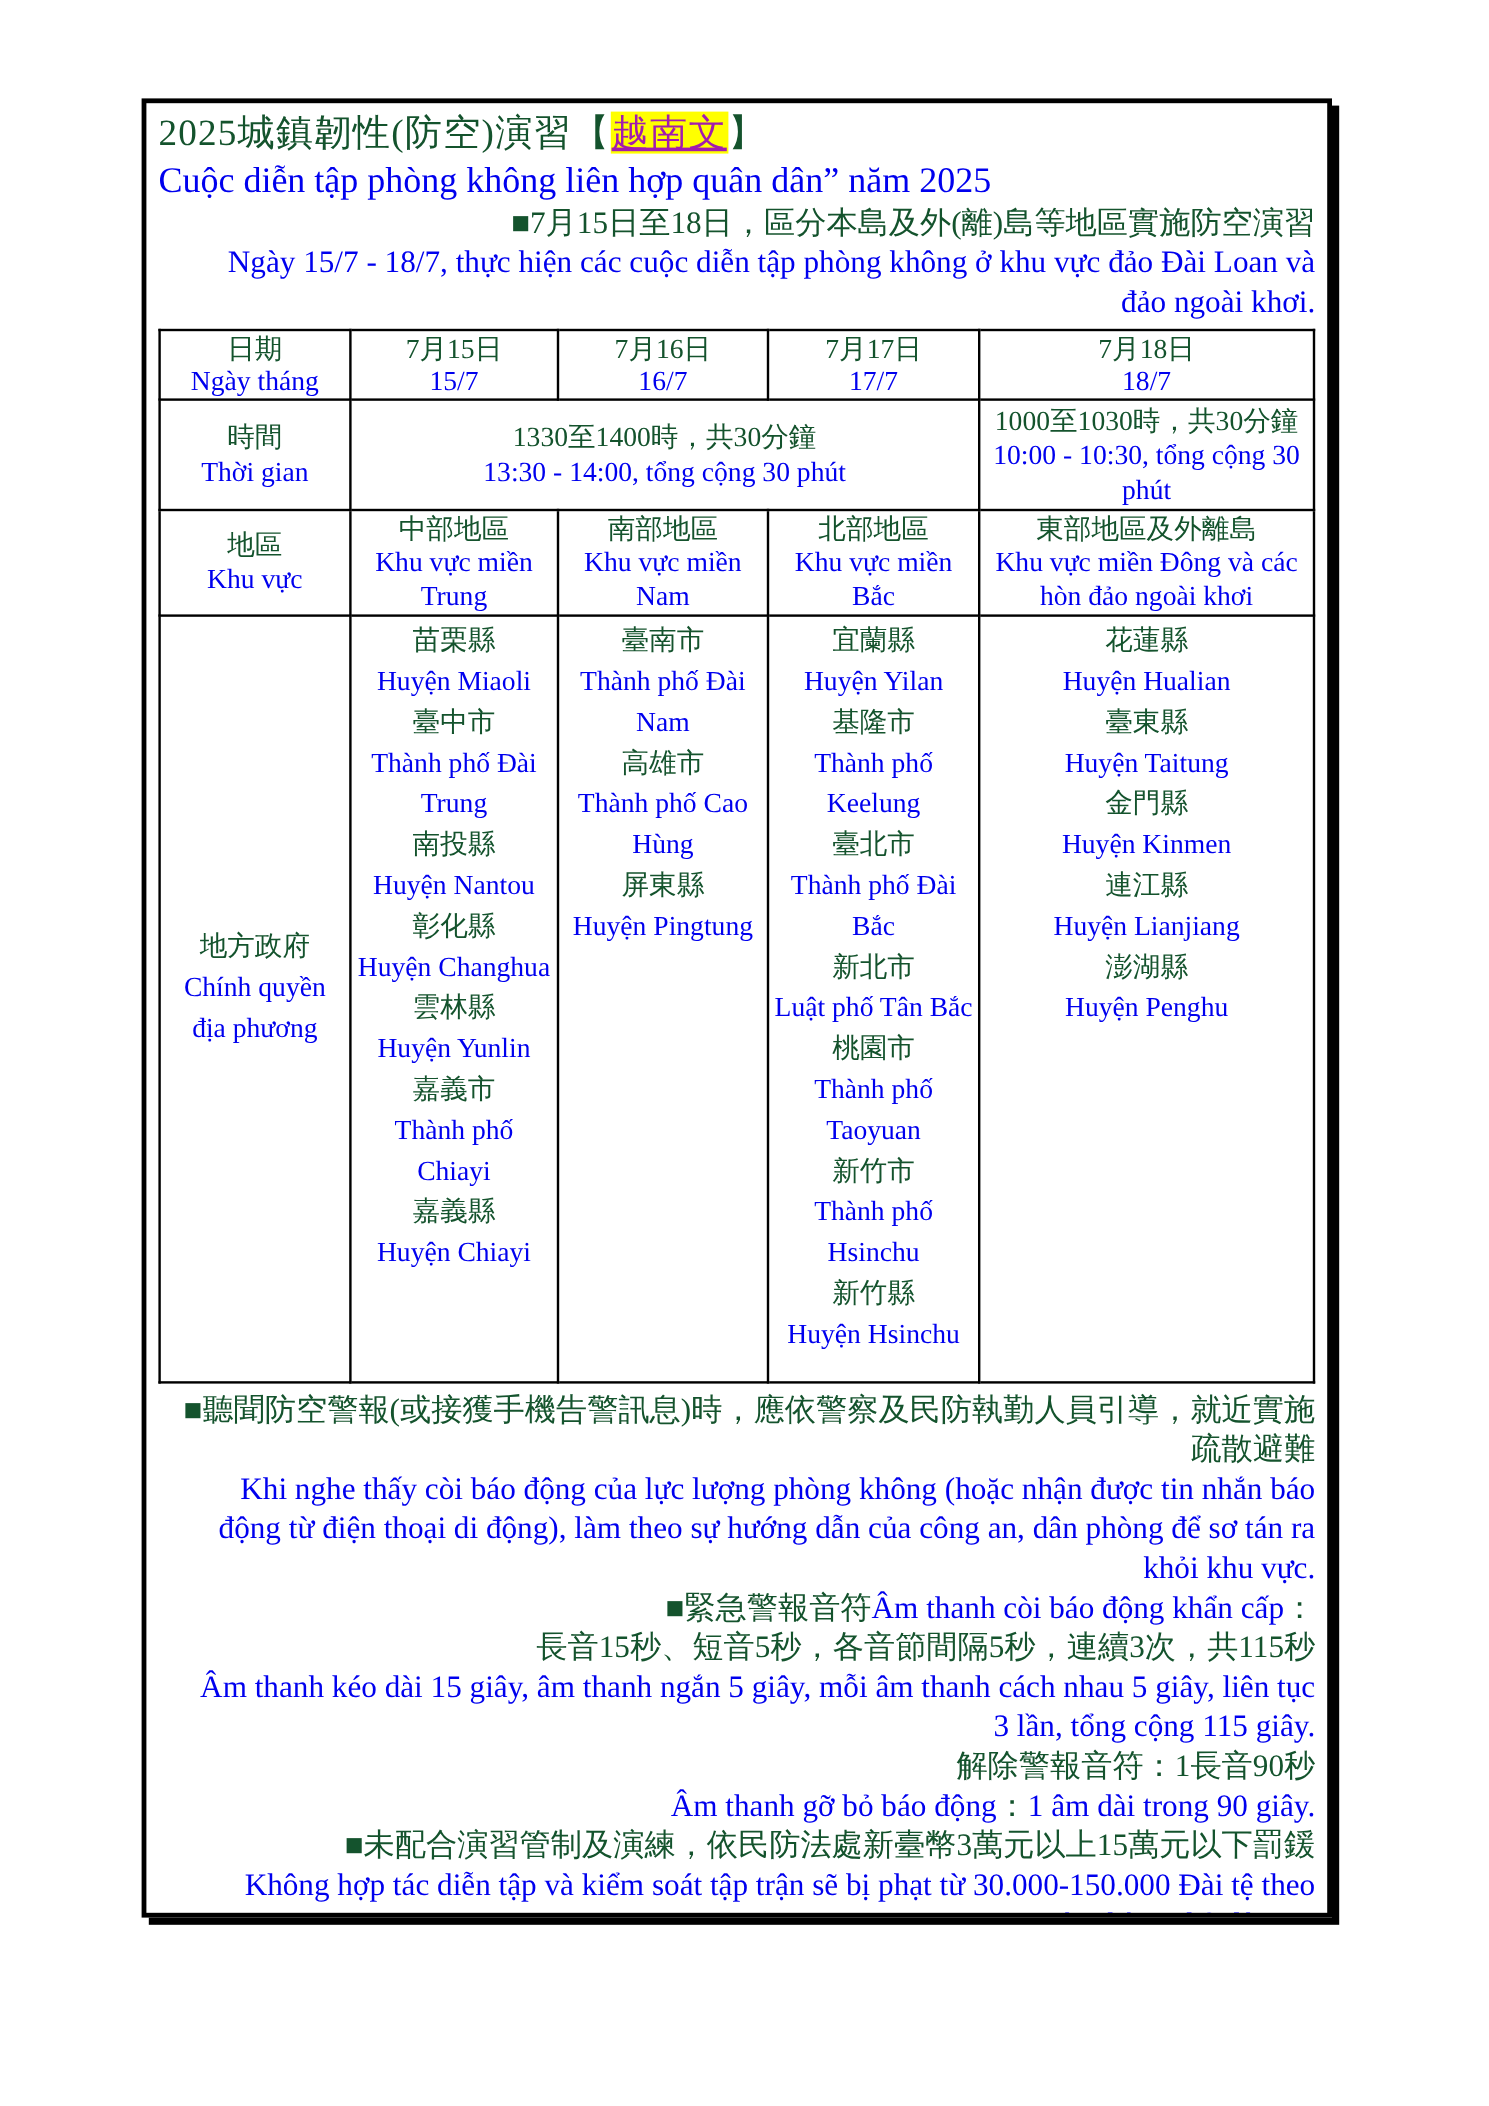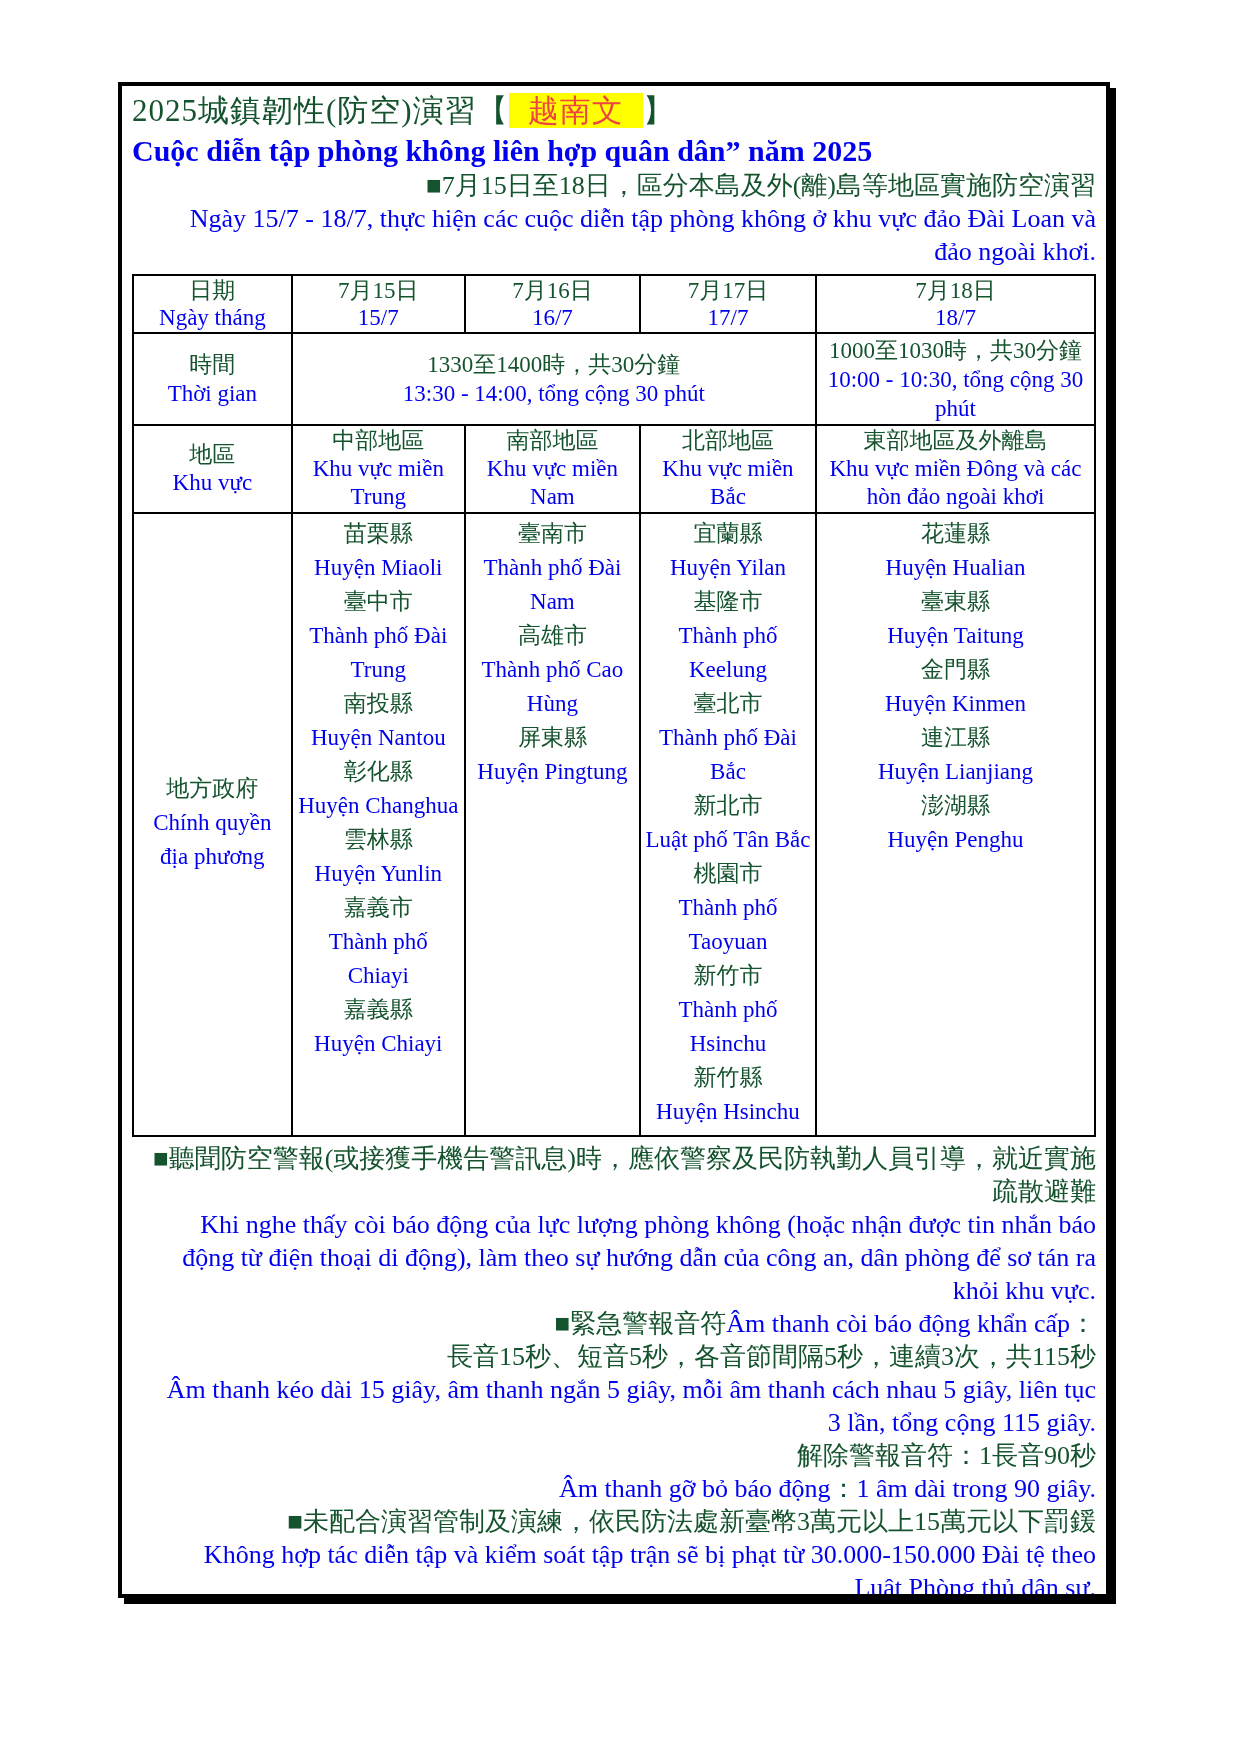--- a/index.html
+++ b/index.html
@@ -12,38 +12,38 @@
     position:absolute;left:118px;top:82px;width:992px;height:1516px;
     box-sizing:border-box;background:#fff;
     border:4px solid #000;
     box-shadow:6px 6px 0 #000;
     padding:4px 10px 0 10px;
     overflow:hidden;
   }
   .zh{color:#14532d;}
   .vi{color:var(--blue,#0000EE);}
   .title{font-size:31px;line-height:42px;margin:0;font-weight:normal;letter-spacing:1px;}
-  .title mark{background:var(--yellow,#FFFF00);color:#ef4444;padding:0 19px;}
-  .subtitle{font-size:30px;line-height:37px;margin:0;font-weight:bold;color:var(--blue,#0000EE);}
+  .title mark{background:var(--yellow,#FFFF00);color:#a21caf;padding:0 1px;text-decoration:underline;}
+  .subtitle{font-size:30px;line-height:37px;margin:0;font-weight:normal;color:var(--blue,#0000EE);}
   .para{font-size:26px;line-height:33px;margin:0;text-align:right;}
   .hang{padding-left:32px;text-indent:-32px;}
   .ind{padding-left:32px;}
 
   table.sched{
     width:100%;border-collapse:collapse;table-layout:fixed;
     margin-top:6px;font-size:23px;
   }
   table.sched td{
     border:2px solid #000;text-align:center;vertical-align:middle;
     padding:1px 3px;overflow:hidden;
   }
   tr.r-date td{height:54px;line-height:27px;margin-top:11px;}
   tr.r-time td{height:88px;line-height:29px;}
   tr.r-region td{height:84px;line-height:28px;}
-  tr.r-gov td{vertical-align:top;line-height:34px;padding-top:3px;padding-bottom:6px;}
+  tr.r-gov td{vertical-align:top;line-height:34px;padding-top:3px;padding-bottom:22px;}
   tr.r-gov td.lbl{vertical-align:middle;}
   .bottom{margin-top:5px;}
 </style>
 </head>
 <body>
 
 <div class="frame">
 
   <h1 class="title"><span class="zh">2025城鎮韌性(防空)演習【</span><mark>越南文</mark><span class="zh">】</span></h1>
 

